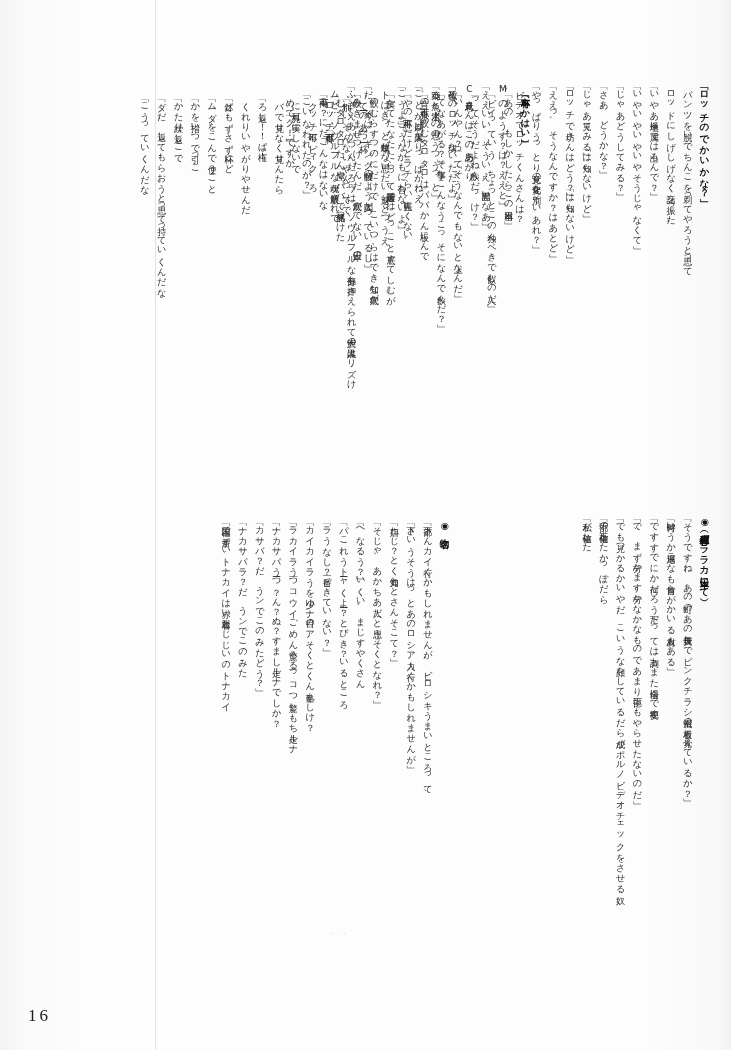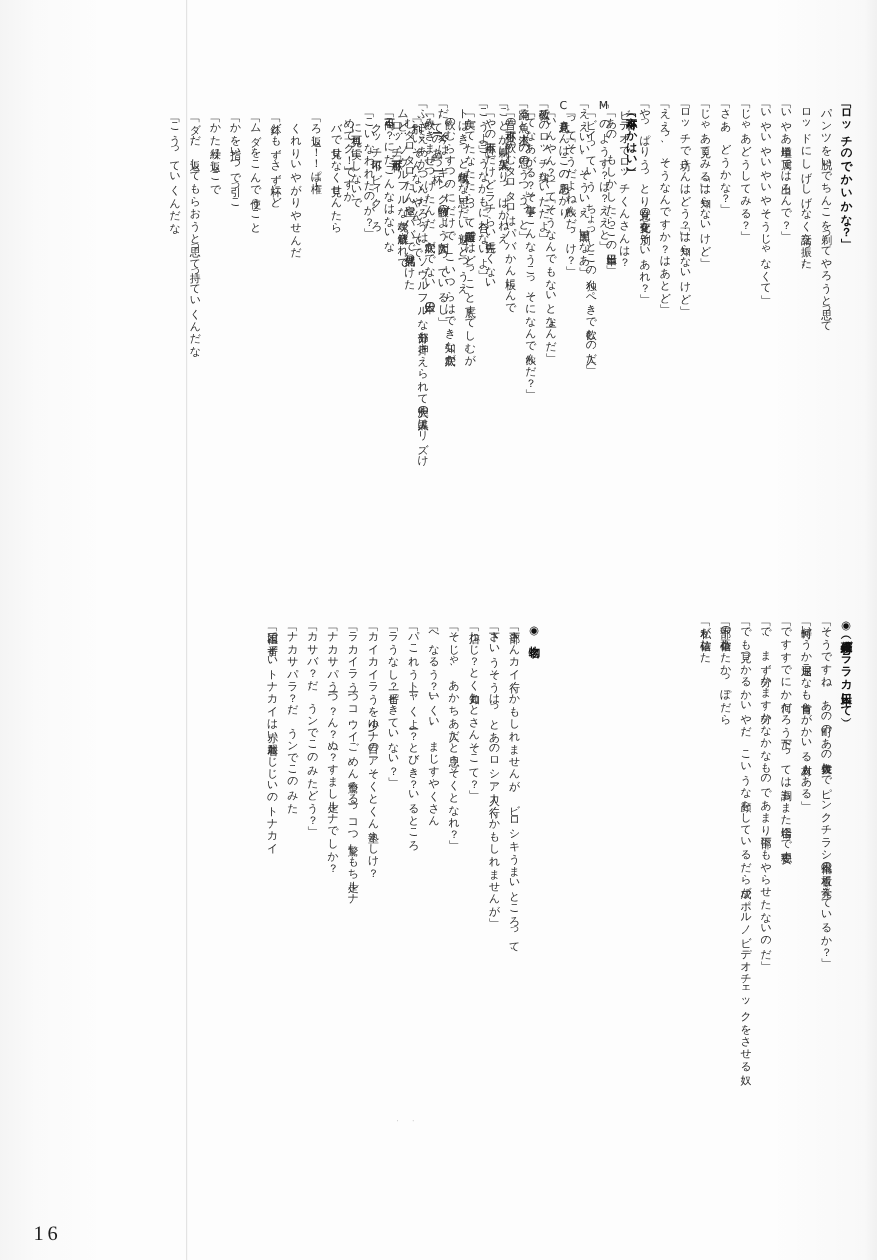--- a/index.html
+++ b/index.html
@@ -53,21 +53,21 @@
     color: #111;
   }
 
   .sect-marker {
     font-size: 9.6px;
   }
 
   .pagenum {
     position: absolute;
     left: 28px;
-    bottom: 12px;
+    bottom: 24px;
     font-size: 17px;
     letter-spacing: 3px;
     color: #1c1c1c;
     font-family: "Liberation Serif", serif;
   }
 
   .faint-dots {
     position: absolute;
     left: 330px;
     top: 930px;

